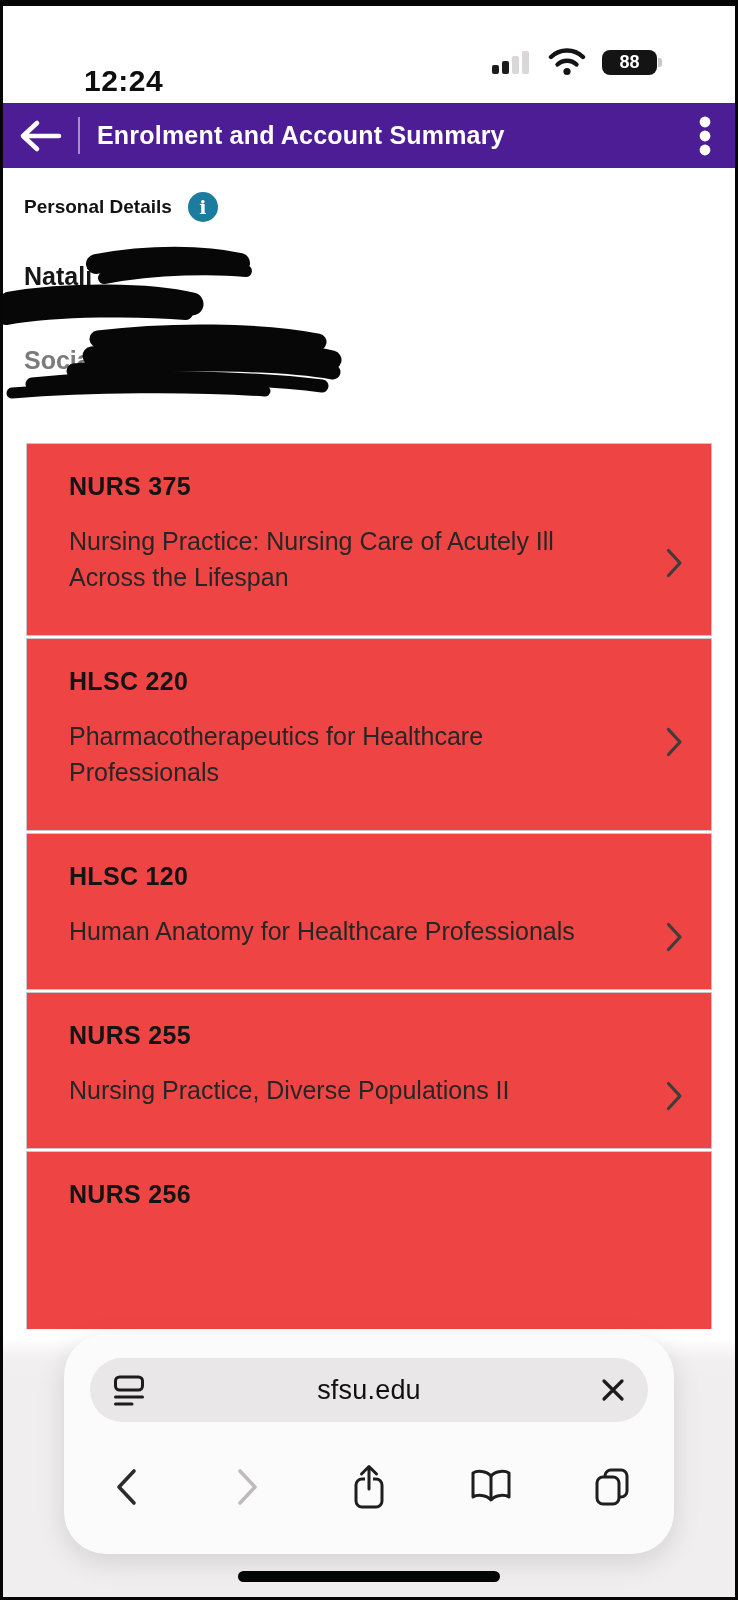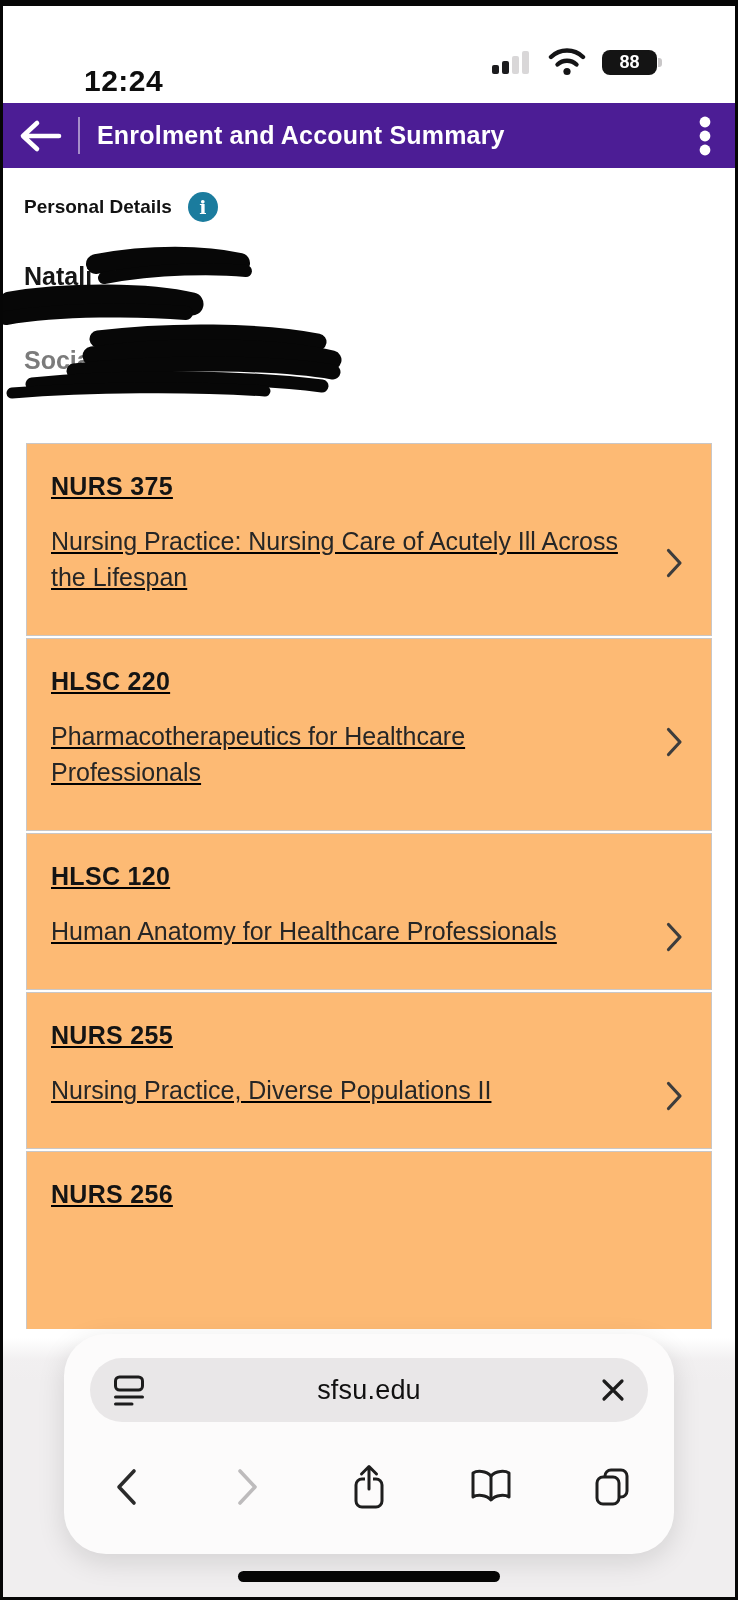--- a/index.html
+++ b/index.html
@@ -29,22 +29,22 @@
   .pd-head{display:flex;align-items:center;gap:16px;margin:24px 0 0 24px;}
   .pd-title{font-size:19px;font-weight:700;color:#121212;}
   .info-icon{width:30px;height:30px;border-radius:50%;background:#1B7C9E;color:#fff;
     display:flex;align-items:center;justify-content:center;font-size:19px;font-weight:700;font-family:"DejaVu Serif",serif;}
   .pd-name{margin:40px 0 0 24px;font-size:25px;font-weight:700;color:#161616;}
   .pd-ssn{margin:55px 0 0 24px;font-size:25px;font-weight:700;color:#7b7b7b;}
   .scribbles{position:absolute;left:0;top:72px;pointer-events:none;}
 
   
   .course-list{position:absolute;top:443px;left:26px;width:686px;z-index:1;}
-  .card{position:relative;border:1px solid #c9c7c7;background:#fdba74;margin-bottom:2px;
-    padding:28px 92px 40px 24px;box-sizing:border-box;text-decoration:underline;}
+  .card{position:relative;border:1px solid #c9c7c7;background:#ef4444;margin-bottom:2px;
+    padding:28px 92px 40px 42px;box-sizing:border-box;}
   .card .code{font-size:25px;font-weight:700;color:#141414;letter-spacing:.3px;}
   .card .ctitle{margin-top:22px;font-size:25px;color:#262626;line-height:36px;}
   .card .chev{position:absolute;right:28px;top:88px;}
   .card-tall .chev{top:104px;}
   .card-cut{margin-bottom:0;border-bottom:none;padding-bottom:120px;}
 
   
   .bottom-fade{position:absolute;left:0;top:1338px;width:738px;height:262px;z-index:5;
     background:linear-gradient(to bottom, rgba(240,238,239,0) 0px, rgba(240,238,239,.9) 22px, #f0eeef 42px);}
   .safari-panel{position:absolute;left:64px;top:1334px;width:610px;height:220px;z-index:6;

